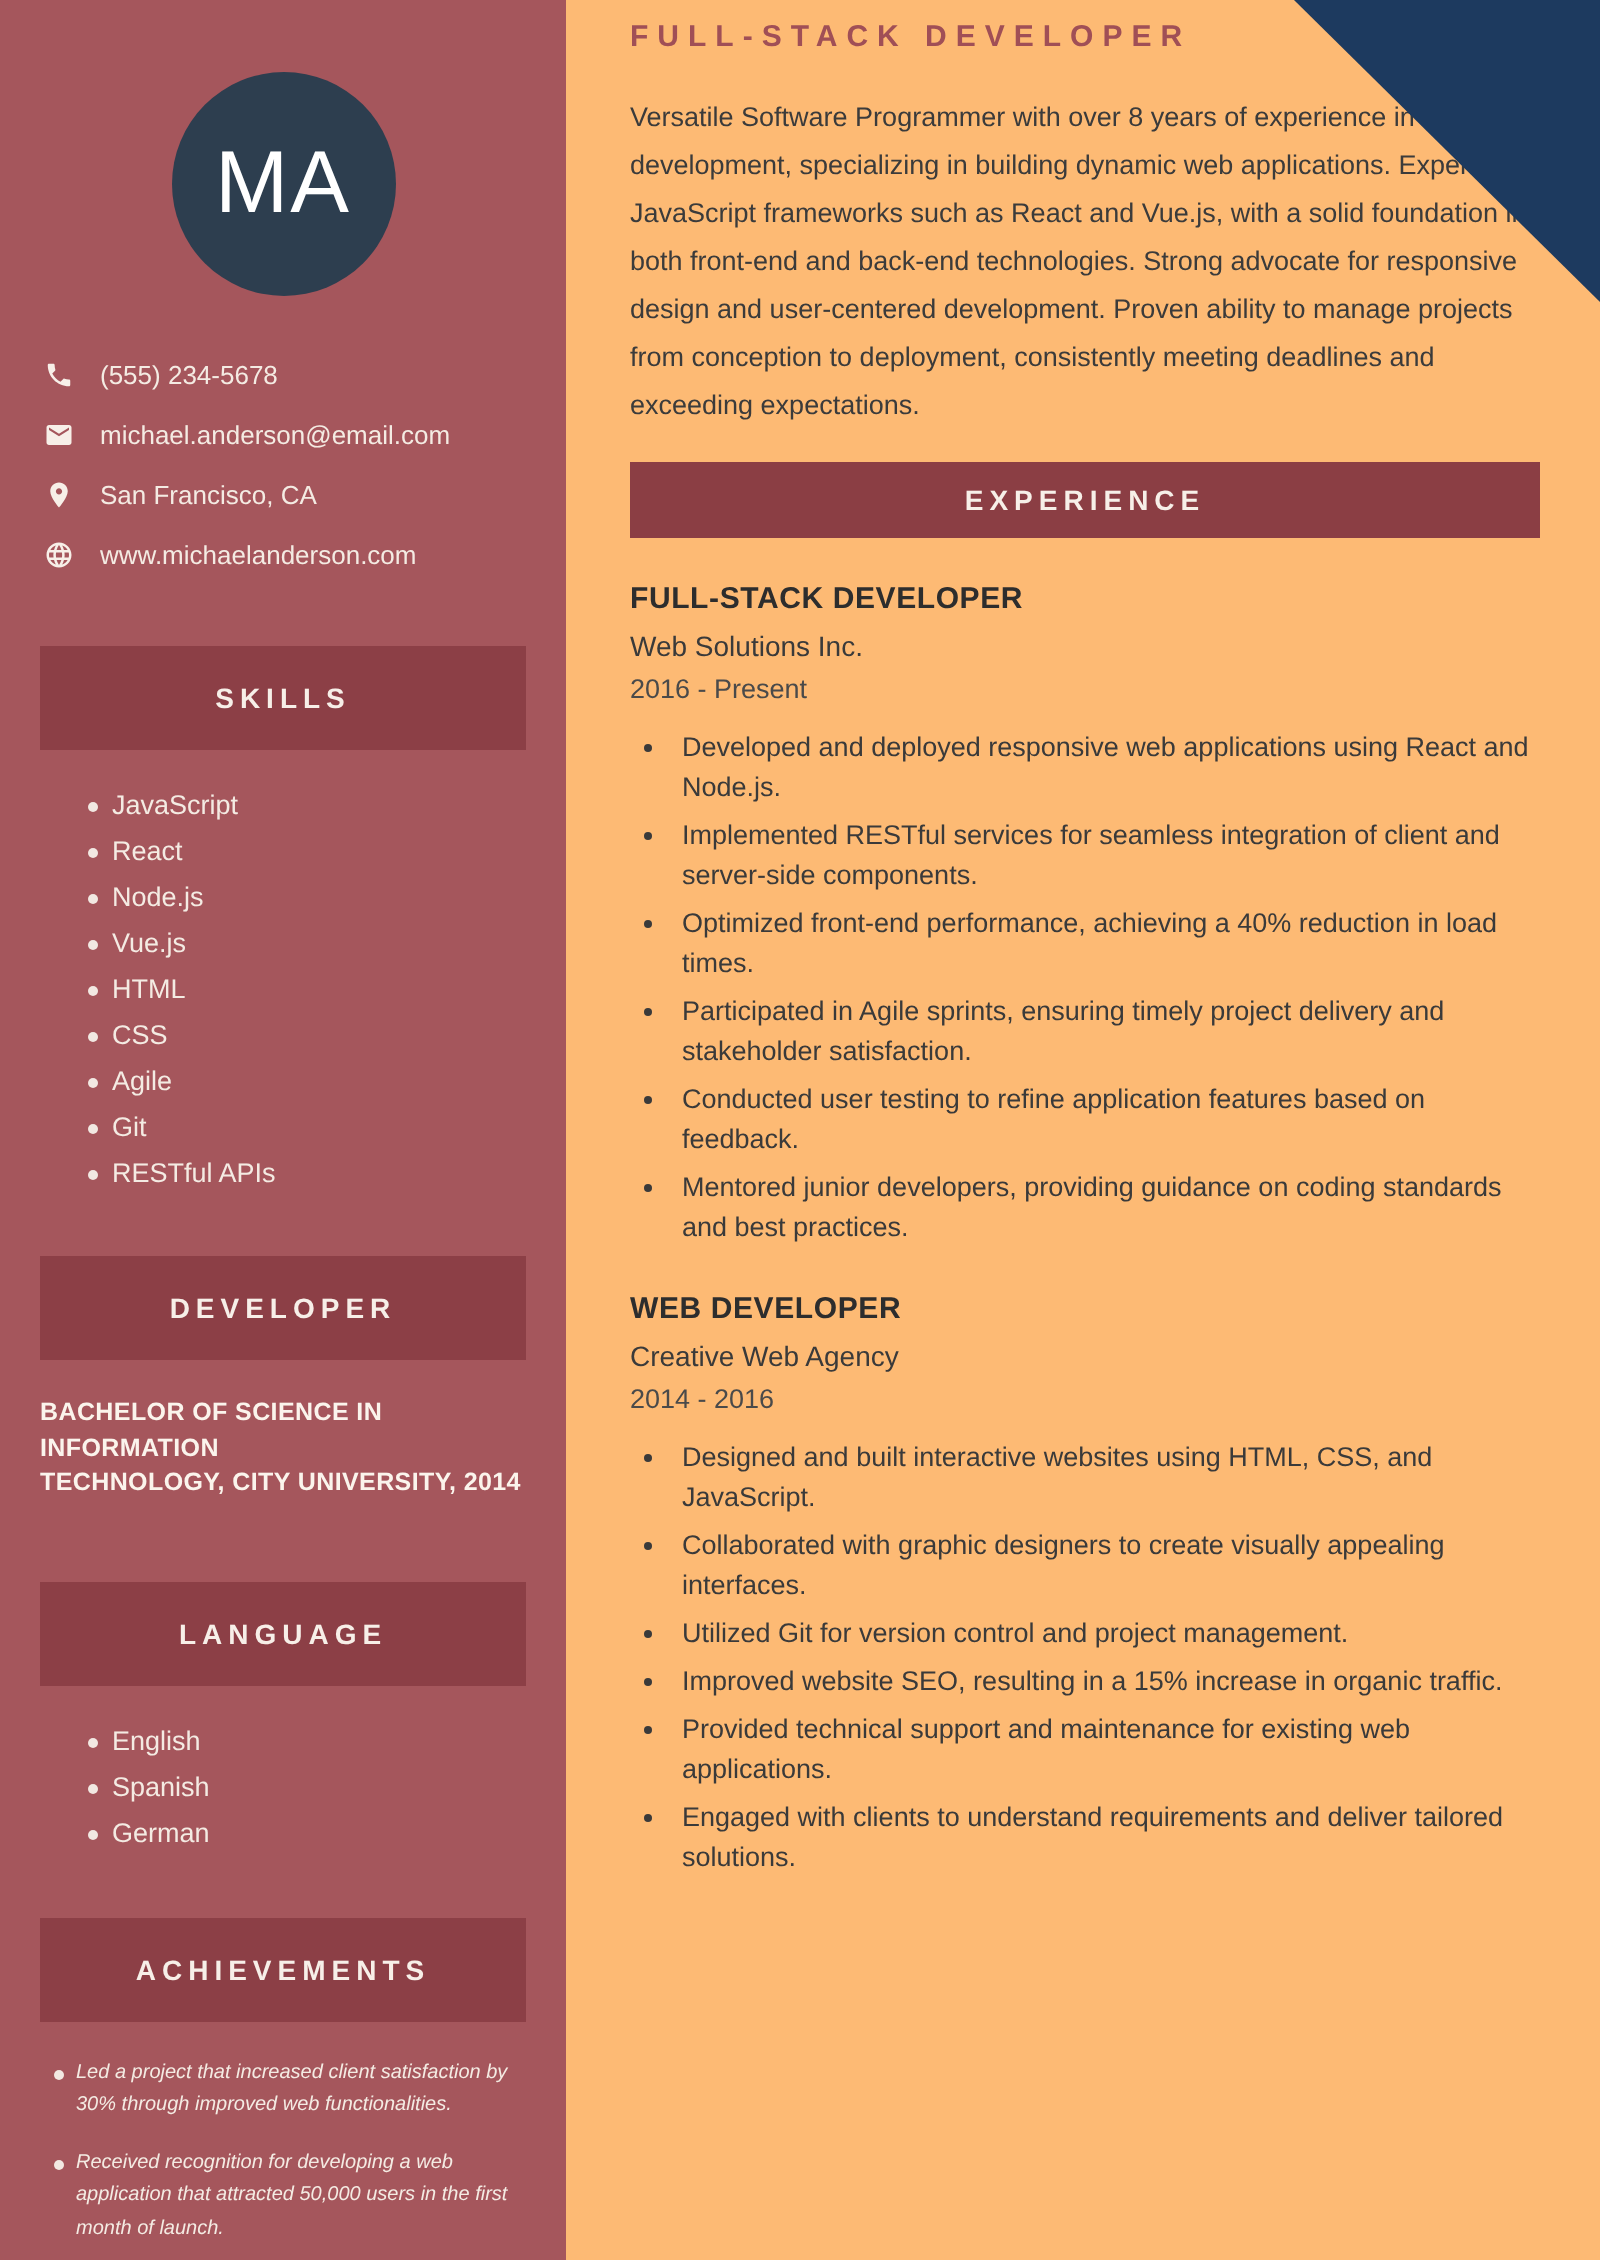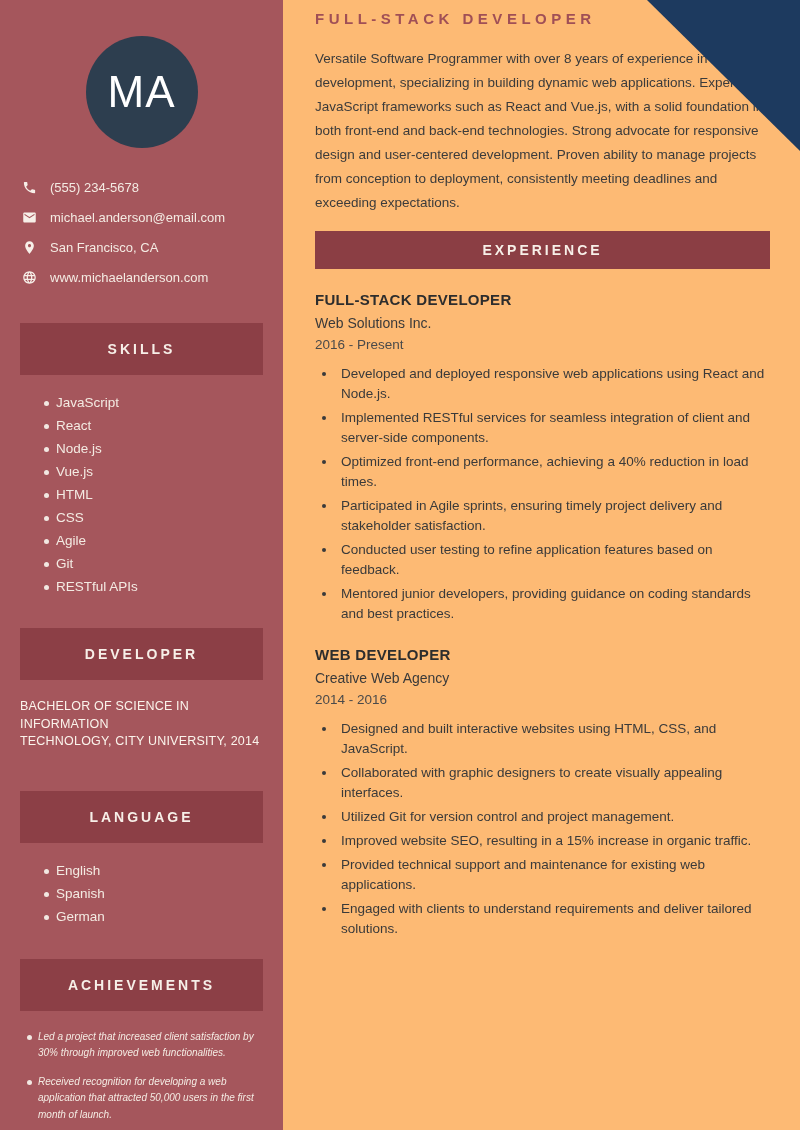--- a/index.html
+++ b/index.html
@@ -60,21 +60,21 @@
     position: relative; padding-left: 12px;
     font-size: 13.5px; line-height: 16px; margin-bottom: 7px;
   }
   .side-list li::before {
     content: ""; position: absolute; left: 0; top: 6px;
     width: 5px; height: 5px; border-radius: 50%;
     background: #f2e8e2;
   }
   .edu-lines {
     margin: 18px 20px 0;
-    font-weight: normal; font-size: 12.5px; line-height: 17.5px;
+    font-weight: bold; font-size: 12.5px; line-height: 17.5px;
     letter-spacing: 0.2px; color: #fbf4ec;
   }
   .ach-list { list-style: none; margin: 18px 0 0; padding: 0 14px 0 27px; }
   .ach-list li {
     position: relative; padding-left: 11px;
     font-size: 10px; line-height: 16.5px; margin-bottom: 12px; font-style: italic;
   }
   .ach-list li::before {
     content: ""; position: absolute; left: 0; top: 6px;
     width: 5px; height: 5px; border-radius: 50%;

